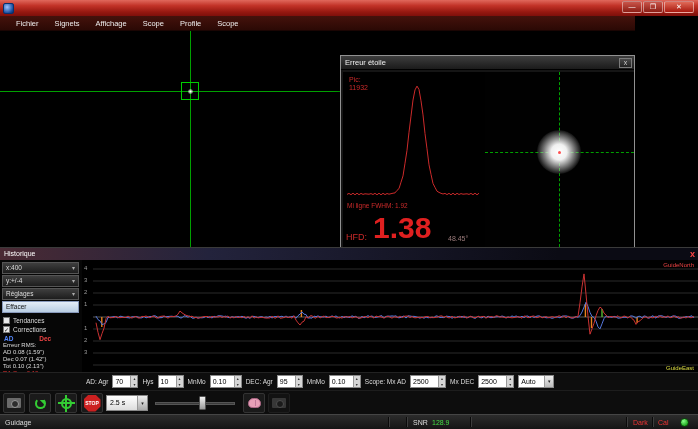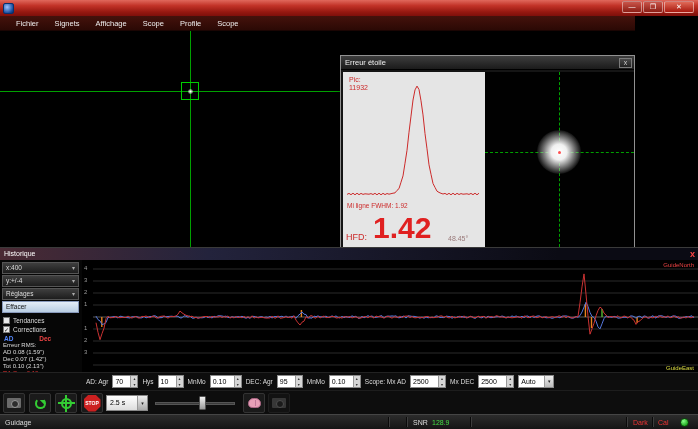--- a/index.html
+++ b/index.html
@@ -38,21 +38,21 @@
 
   
   .profile-win { position:absolute; left:340px; top:55px; width:295px; height:198px;
     background:#151515; border:1px solid #919191; box-shadow:3px 3px 8px rgba(0,0,0,.85); }
   .profile-title { position:absolute; left:0; top:0; right:0; height:14px;
     background:linear-gradient(#3d3d3d,#1b1b1b); border-bottom:1px solid #000;
     color:#eee; font-size:7.5px; line-height:14px; padding-left:4px; }
   .profile-close { position:absolute; right:2px; top:2px; width:13px; height:10px;
     border:1px solid #7a7a7a; background:linear-gradient(#4a4a4a,#222); color:#ccc;
     font-size:7px; line-height:8px; text-align:center; }
-  .profile-left { position:absolute; left:2px; top:16px; width:142px; height:180px; background:#e5e5e5; }
+  .profile-left { position:absolute; left:2px; top:16px; width:142px; height:180px; background:#000000; }
   .profile-right { position:absolute; left:144px; top:16px; width:149px; height:180px; background:#010101; }
   .pk { position:absolute; left:6px; top:4px; color:#cc2a2a; font-size:7px; line-height:8px; }
   .fwhm { position:absolute; left:4px; top:130px; color:#cc2a2a; font-size:6.5px; }
   .hfd-label { position:absolute; left:3px; top:160px; color:#cc2a2a; font-size:9px; }
   .hfd-value { position:absolute; left:30px; top:140px; color:#e02020; font-size:30px;
     font-weight:bold; line-height:32px; }
   .hfd-angle { position:absolute; left:105px; top:163px; color:#9a7a7a; font-size:7px; }
   .dash-h { position:absolute; left:0; right:0; top:80px; border-top:1px dashed #00a000; }
   .dash-v { position:absolute; top:0; bottom:0; left:74px; border-left:1px dashed #00a000; }
   .star-blob { position:absolute; left:52px; top:58px; width:44px; height:44px; border-radius:50%;
@@ -182,21 +182,21 @@
     <div class="profile-left">
       <svg id="profile-curve" width="142" height="134">
           <polyline points="4,122.4 6,121.4 8,122.7 10,121.2 12,122.8 14,121.2 16,122.7 18,121.4 20,122.4 22,121.8 24,122.0 26,122.2 28,121.6 30,122.5 32,121.3 34,122.8 36,121.2 38,122.8 40,121.3 42,122.6 44,121.5 46,122.2 48,121.7 50,121.2 52,120.9 54,118.4 56,116.6 58,110.2 60,103.9 62,91.2 64,78.3 66,60.2 68,44.1 70,28.0 72,17.9 74,14.1 76,17.5 78,28.8 80,42.9 82,61.6 84,76.8 86,92.8 88,102.3 90,111.5 92,115.4 94,119.2 96,120.4 98,121.3 100,122.0 102,121.4 104,122.6 106,121.3 108,122.8 110,121.2 112,122.8 114,121.3 116,122.5 118,121.6 120,122.2 122,122.0 124,121.8 126,122.4 128,121.4 130,122.7 132,121.2 134,122.8 136,121.2 " fill="none" stroke="#cc2a2a" stroke-width="1"></polyline>
         </svg>
       <div class="pk">
         <div>Pic:</div>
         <div>11932</div>
       </div>
       <div class="fwhm">Mi ligne FWHM: 1.92</div>
       <div class="hfd-label">HFD:</div>
-      <div class="hfd-value">1.42</div>
+      <div class="hfd-value">1.38</div>
       <div class="hfd-angle">48.45°</div>
     </div>
 
     <div class="profile-right">
       <div class="dash-h"></div>
       <div class="dash-v"></div>
       <div class="star-blob"></div>
       <div class="star-core"></div>
     </div>
   </div>

